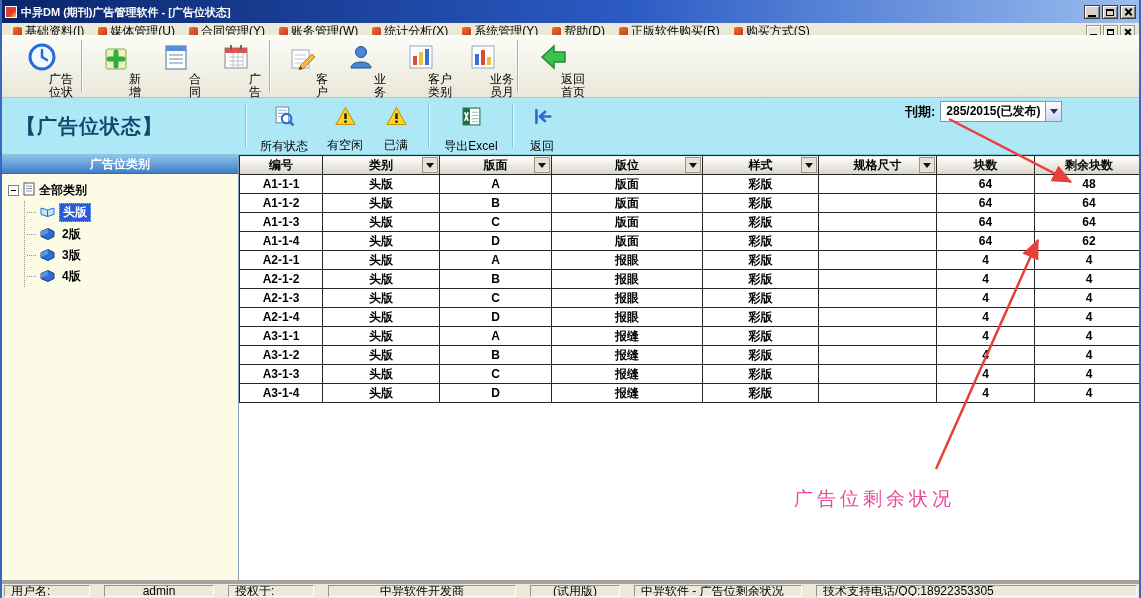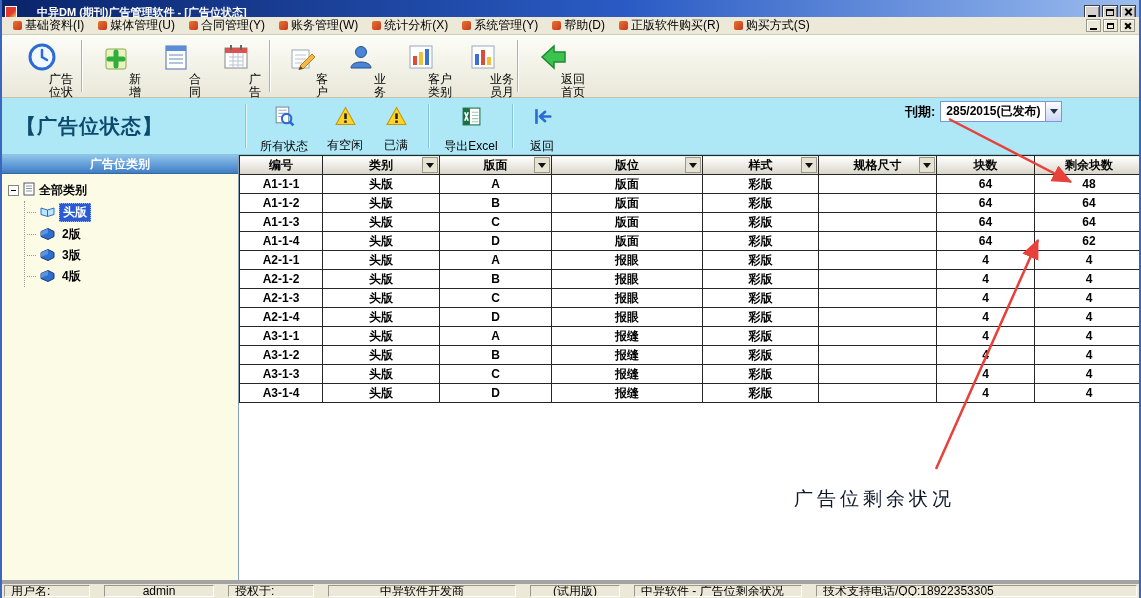--- a/index.html
+++ b/index.html
@@ -4,36 +4,36 @@
 <style>
   * { box-sizing: border-box; margin: 0; padding: 0; }
   html,body { width:1141px; height:598px; }
   body { font-family:"Liberation Sans","DejaVu Sans",sans-serif; font-size:12px; color:#000; }
   .window { position:relative; width:1141px; height:598px; overflow:hidden; background:#fff;
             border-left:2px solid #3a66c0; border-right:2px solid #3a66c0; }
 
   
   .titlebar { position:absolute; left:0; top:0; right:0; height:24px;
     background:linear-gradient(to right,#0a246a,#2a5bc4 55%,#9cbdf0);
-    display:flex; align-items:center; padding:0 3px; gap:20px; }
+    display:flex; align-items:center; padding:0 3px; gap:4px; }
   .app-icon { width:12px; height:12px; background:linear-gradient(135deg,#e23a2e 60%,#f7d23e); border:1px solid #fff; flex:0 0 auto; }
   .title-text { color:#fff; font-weight:bold; font-size:11px; white-space:nowrap; flex:1; }
   .win-btns { display:flex; gap:2px; }
   .wbtn { width:16px; height:14px; background:#d6d3ce; border:1px solid #404040;
     box-shadow:inset 1px 1px 0 #fff, inset -1px -1px 0 #808080;
     display:flex; align-items:center; justify-content:center; cursor:pointer; }
   .glyph-min { width:8px; height:2px; background:#000; margin-top:7px; }
   .glyph-rest { width:8px; height:7px; border:1px solid #000; border-top-width:2px; }
   .glyph-close { position:relative; width:9px; height:9px; }
   .glyph-close::before,.glyph-close::after { content:""; position:absolute; left:0; top:3.5px; width:9px; height:2px; background:#000; }
   .glyph-close::before { transform:rotate(45deg); }
   .glyph-close::after { transform:rotate(-45deg); }
 
   
-  .menubar { position:absolute; left:0; top:17px; right:0; height:18px; background:#ece9d8;
+  .menubar { position:absolute; left:0; top:23px; right:0; height:18px; background:#ece9d8;
     border-bottom:1px solid #d2cdb8; display:flex; align-items:center; padding:0 4px; }
   .menu-item { display:flex; align-items:center; gap:3px; padding:0 7px; height:18px; cursor:pointer; white-space:nowrap; }
   .menu-ico { width:9px; height:9px; border-radius:2px; background:linear-gradient(135deg,#e8742c,#c6371f); flex:0 0 auto; }
   .mdi-btns { margin-left:auto; display:flex; gap:2px; }
   .mdi-btn { width:15px; height:13px; background:#ece9d8; border:1px solid #9a968a;
     box-shadow:inset 1px 1px 0 #fff; display:flex; align-items:center; justify-content:center; cursor:pointer; }
   .mdi-btn .glyph-min { margin-top:6px; width:7px; }
   .mdi-btn .glyph-rest { width:7px; height:6px; }
   .mdi-btn .glyph-close { width:8px; height:8px; }
   .mdi-btn .glyph-close::before,.mdi-btn .glyph-close::after { width:8px; top:3px; }
@@ -89,21 +89,21 @@
   
   .statusbar { position:absolute; left:0; right:0; bottom:0; height:18px; background:#ece9d8;
     display:flex; gap:14px; padding:1px 2px; border-top:4px solid #a3a3a3; }
   .seg { border:1px solid; border-color:#9a978a #ffffff #ffffff #9a978a; display:flex; align-items:center;
     padding:0 6px; font-size:12px; white-space:nowrap; overflow:hidden; }
   .seg.center { justify-content:center; }
   .s1{width:86px} .s2{width:110px} .s3{width:86px} .s4{width:188px} .s5{width:90px} .s6{width:168px} .s7{flex:1}
 
   
   .arrows { position:absolute; left:0; top:0; width:1141px; height:598px; pointer-events:none; z-index:60; }
-  .annotation-label { position:absolute; left:792px; top:486px; z-index:61; color:#0f172a;
+  .annotation-label { position:absolute; left:792px; top:486px; z-index:61; color:#ec4899;
     font-size:19px; letter-spacing:4px; pointer-events:none; }
 </style>
 </head>
 <body>
 
 <div class="window">
 
   <div class="titlebar">
     <span class="app-icon"></span>
     <span class="title-text">中异DM (期刊)广告管理软件 - [广告位状态]</span>

